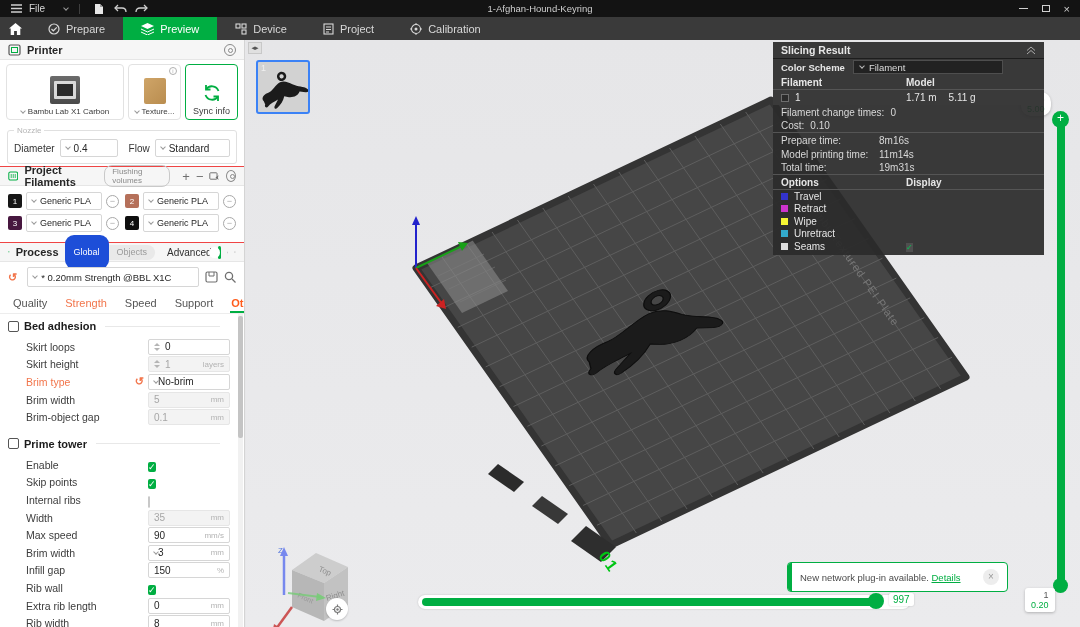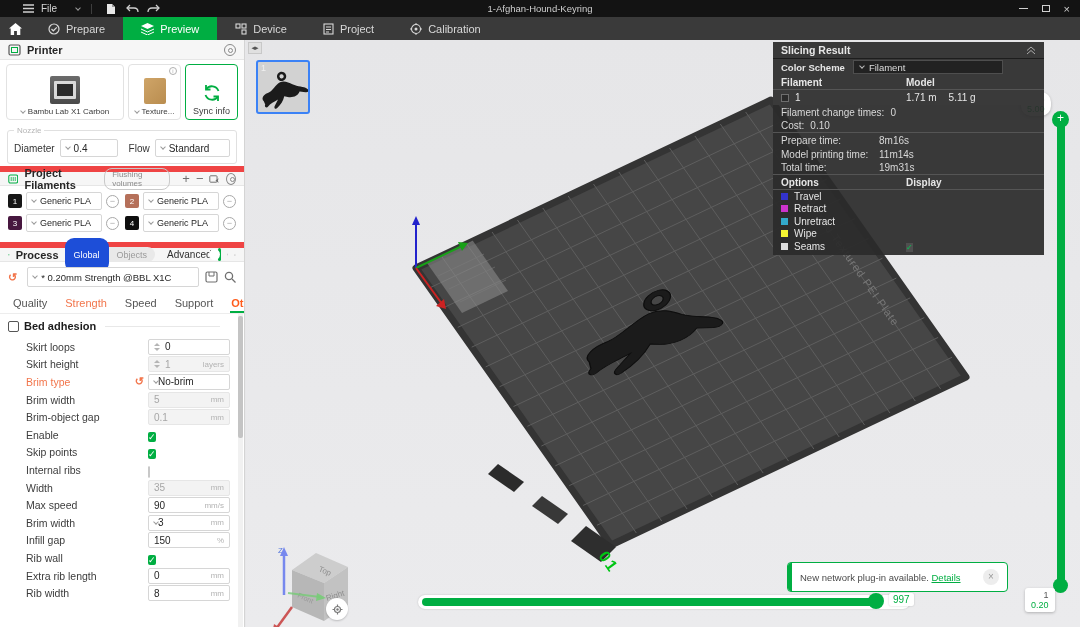--- a/index.html
+++ b/index.html
@@ -1,21 +1,21 @@
 <!DOCTYPE html>
 <html><head>
 <meta charset="utf-8">
 <style>
   * { margin:0; padding:0; box-sizing:border-box; }
   html,body { width:1080px; height:627px; overflow:hidden; font-family:"Liberation Sans", sans-serif; }
   #app { position:relative; width:1080px; height:627px; background:#e7e7e9; }
 
   
   .titlebar { position:absolute; left:0; top:0; width:1080px; height:17px; background:#131313; display:flex; align-items:center; color:#d6d6d6; font-size:10px; z-index:50; }
-  .titlebar .menu { display:flex; align-items:center; gap:5px; padding:0 20px; }
+  .titlebar .menu { display:flex; align-items:center; gap:5px; padding:0 8px; }
   .tb-ic { display:inline-flex; align-items:center; justify-content:center; width:16px; height:14px; }
   .tb-sep { width:1px; height:10px; background:#3e3e3e; margin:0 6px; }
   .tb-title { position:absolute; left:0; right:0; text-align:center; font-size:9.5px; color:#cfcfcf; pointer-events:none; }
   .winbtns { margin-left:auto; display:flex; align-items:center; gap:14px; padding-right:10px; z-index:2; }
   .wb-min { width:9px; height:1px; background:#cfcfcf; }
   .wb-max { width:8px; height:7px; border:1px solid #cfcfcf; }
   .wb-close { color:#cfcfcf; font-size:11px; line-height:10px; }
   .chv { display:inline-block; width:4px; height:4px; border-right:1px solid #9a9a9a; border-bottom:1px solid #9a9a9a; transform:rotate(45deg); margin-top:-2px; }
 
   
@@ -26,21 +26,21 @@
   .tabbar-right { margin-left:auto; display:flex; align-items:center; gap:8px; padding-right:14px; }
   .pillbtn { height:15px; border-radius:8px; font-size:10px; display:flex; align-items:center; padding:0 14px; }
   .pill-gray { background:#565656; color:#9f9f9f; }
   .pill-green { background:#00ae42; color:#fff; }
   .dropbtn { width:15px; height:15px; border:1px solid #00ae42; border-radius:3px; display:flex; align-items:center; justify-content:center; }
   .dropbtn .chv { border-color:#00ae42; }
   .v-sep { width:1px; height:12px; background:#585858; }
 
   
   .leftpanel { position:absolute; left:0; top:40px; width:245px; height:587px; background:#ffffff; border-right:1px solid #d4d4d4; z-index:40; overflow:hidden; }
-  .sechead { display:flex; align-items:center; height:20px; padding:0 8px; background:#f6f6f6; border-bottom:1px solid #e6e6e6; border-top:6px solid #ef4444; gap:6px; }
+  .sechead { display:flex; align-items:center; height:20px; padding:0 8px; background:#f6f6f6; border-bottom:1px solid #e6e6e6; border-top:1px solid #ef4444; gap:6px; }
   .sechead:first-child { border-top:none; }
   .sechead .t { font-size:11px; font-weight:bold; color:#262626; }
   .sechead .sp { flex:1; }
   .gear { width:12px; height:12px; border:1.5px solid #8a8a8a; border-radius:50%; position:relative; }
   .gear:after { content:""; position:absolute; left:3px; top:3px; width:3px; height:3px; border:1px solid #8a8a8a; border-radius:50%; }
 
   .cards { display:flex; gap:4px; padding:4px 6px; }
   .card { border:1px solid #e2e2e2; border-radius:4px; background:#fff; height:56px; display:flex; flex-direction:column; align-items:center; justify-content:flex-end; padding-bottom:3px; position:relative; }
   .card1 { width:118px; }
   .card2, .card3 { width:53px; }
@@ -439,20 +439,25 @@
           </span>
       </div>
       <div class="srow">
         <span class="slabel">Brim-object gap</span>
         <span class="inp dis">
             <span>0.1</span>
             <span class="unit">mm</span>
           </span>
       </div>
 
+      <div class="ghead" style="margin-top:6px">
+        <span class="gico"></span>
+        <span class="gt">Prime tower</span>
+          <span class="line"></span>
+      </div>
 
       <div class="srow">
         <span class="slabel">Enable</span>
         <span style="width:82px"><span class="cb on">✓</span></span>
       </div>
       <div class="srow">
         <span class="slabel">Skip points</span>
         <span style="width:82px"><span class="cb on">✓</span></span>
       </div>
       <div class="srow">
@@ -621,27 +626,27 @@
         <span class="swatch" style="width: 7px; height: 7px; border: none; background: rgb(51, 51, 204);"></span>
         <span>Travel</span>
         <span class="colpos"><span class="opt-cb"></span></span>
       </div>
       <div class="opt-row">
         <span class="swatch" style="width: 7px; height: 7px; border: none; background: rgb(204, 51, 204);"></span>
         <span>Retract</span>
         <span class="colpos"><span class="opt-cb"></span></span>
       </div>
       <div class="opt-row">
+        <span class="swatch" style="width: 7px; height: 7px; border: none; background: rgb(245, 245, 51);"></span>
+        <span>Wipe</span>
+        <span class="colpos"><span class="opt-cb"></span></span>
+      </div>
+      <div class="opt-row">
         <span class="swatch" style="width: 7px; height: 7px; border: none; background: rgb(51, 170, 204);"></span>
         <span>Unretract</span>
-        <span class="colpos"><span class="opt-cb"></span></span>
-      </div>
-      <div class="opt-row">
-        <span class="swatch" style="width: 7px; height: 7px; border: none; background: rgb(245, 245, 51);"></span>
-        <span>Wipe</span>
         <span class="colpos"><span class="opt-cb"></span></span>
       </div>
       <div class="opt-row">
         <span class="swatch" style="width: 7px; height: 7px; border: none; background: rgb(221, 221, 221);"></span>
         <span>Seams</span>
         <span class="colpos"><span class="opt-cb">✓</span></span>
       </div>
     </div>
 
     <div class="tooltip tt-top">

